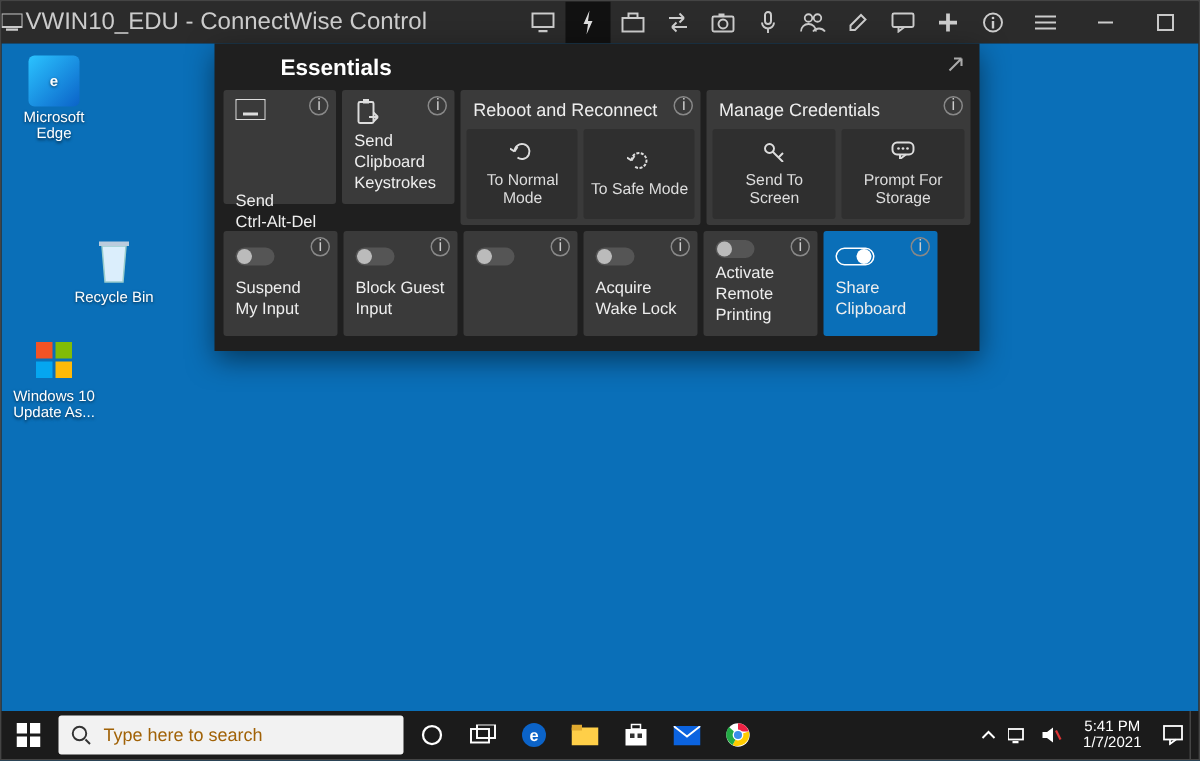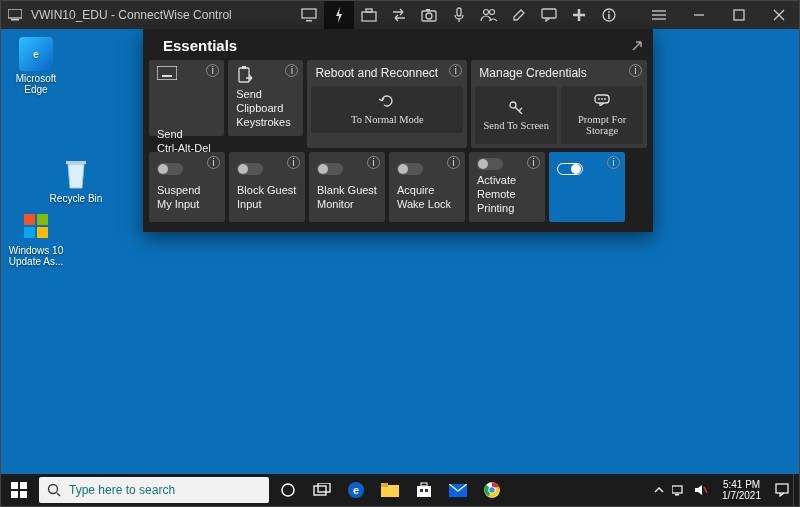--- a/index.html
+++ b/index.html
@@ -1,64 +1,64 @@
 <!DOCTYPE html>
 <html><head>
 <meta charset="utf-8">
 <style>
   * { margin: 0; padding: 0; box-sizing: border-box; }
   html, body { width: 800px; height: 507px; font-family: "Segoe UI", sans-serif; overflow: hidden; }
   body { background: #1a1a1a; border: 1px solid #444; display: flex; flex-direction: column; }
 
   
-  .titlebar { height: 28px; background: #2b2b2b; display: flex; align-items: center; color: #ccc; font-size: 12px; }
+  .titlebar { height: 28px; background: #2b2b2b; display: flex; align-items: center; color: #ccc; font-size: 16px; }
   .titlebar .app-icon { width: 28px; display:flex; align-items:center; justify-content:center; }
   .titlebar .title { padding-left: 2px; flex: 0 0 auto; }
   .toolbar-icons { display: flex; margin-left: 62px; }
   .toolbar-icons .tbtn { width: 30px; height: 28px; display:flex; align-items:center; justify-content:center; color:#ccc; }
   .toolbar-icons .tbtn.active { background:#111; }
   .titlebar .spacer { flex: 1; }
   .winbtns { display:flex; }
   .winbtns .wbtn { width: 40px; height: 28px; display:flex; align-items:center; justify-content:center; color:#ccc; }
 
   
   .desktop { flex:1; background: #0a6fb8; position: relative; }
 
   
   .dicon { position:absolute; width:66px; display:flex; flex-direction:column; align-items:center; gap:2px; color:#fff; font-size:10px; text-align:center; text-shadow:0 1px 2px rgba(0,0,0,0.6); }
   .dicon .img { width:34px; height:34px; border-radius:4px; display:flex; align-items:center; justify-content:center; }
 
   
   .essentials { position:absolute; top:0; left:142px; width:510px; background:#1f1f1f; color:#fff; box-shadow:0 6px 18px rgba(0,0,0,0.5); }
-  .essentials-header { padding:8px 10px 6px 20px; display:flex; align-items:center; }
+  .essentials-header { padding:8px 10px 6px 4px; display:flex; align-items:flex-start;margin-left:40px; }
   .essentials-header h2 { font-size:15px; font-weight:bold; flex:1; }
   .essentials-header .pop { color:#aaa; font-size:14px; }
   .ess-body { padding:0 6px 6px 6px; }
   .ess-row { display:flex; gap:4px; margin-bottom:4px; }
   .tile { background:#3a3a3a; border-radius:2px; position:relative; padding:6px 8px 8px 8px; color:#eee; font-size:11px; display:flex; flex-direction:column; justify-content:flex-start; }
   .tile .info { position:absolute; top:4px; right:5px; color:#ccc; font-size:11px; border:1px solid #888; border-radius:50%; width:13px; height:13px; display:flex; align-items:center; justify-content:center; line-height:1; }
   .tile .ticon { height:22px; margin-bottom:4px; color:#ddd; }
   .tile .label { line-height:1.25; }
   .subgroup { background:#3a3a3a; border-radius:2px; display:flex; flex-direction:column; padding:0; }
   .subhead { display:flex; align-items:center; padding:6px 8px; font-size:12px; color:#eee; position:relative; }
   .subhead .info { position:absolute; top:4px; right:5px; color:#ccc; font-size:11px; border:1px solid #888; border-radius:50%; width:13px; height:13px; display:flex; align-items:center; justify-content:center; line-height:1; }
   .subtiles { display:flex; gap:4px; padding:0 4px 4px 4px; }
-  .subtile { flex:1; background:#2f2f2f; border-radius:2px; display:flex; flex-direction:column; align-items:center; justify-content:center; padding:8px 4px; font-size:10.5px; color:#ddd; text-align:center; gap:4px;font-family:Liberation Serif, serif; }
+  .subtile { flex:1; background:#2f2f2f; border-radius:2px; display:flex; flex-direction:column; align-items:center; justify-content:center; padding:8px 4px; font-size:10.5px; color:#ddd; text-align:center; gap:4px; }
   .subtile .sicon { height:16px; }
   .tile.toggle .ticon { display:flex; align-items:center; }
   .switch { width:26px; height:12px; border-radius:6px; background:#555; position:relative; }
   .switch::after { content:""; position:absolute; width:10px; height:10px; background:#bbb; border-radius:50%; top:1px; left:1px; }
   .tile.on { background:#0a6fb8; }
   .tile.on .switch { background:#0a6fb8; border:1px solid #fff; }
   .tile.on .switch::after { background:#fff; left:auto; right:1px; top:0px; }
 
   
   .taskbar { height:32px; background:#1b1b1b; display:flex; align-items:center; color:#fff; font-size:11px; }
   .start { width:36px; height:32px; display:flex; align-items:center; justify-content:center; }
-  .search { flex:0 0 230px; height:26px; margin:0 2px; background:#f2f2f2; display:flex; align-items:center; color:#0f766e; font-size:12px; border-radius:2px; }
+  .search { flex:0 0 230px; height:26px; margin:0 2px; background:#f2f2f2; display:flex; align-items:center; color:#a16207; font-size:12px; border-radius:2px; }
   .search .sicon { width:30px; display:flex; align-items:center; justify-content:center; color:#333; }
   .task-icons { display:flex; align-items:center; gap:0; margin-left:0; }
   .task-icons .ticn { width:34px; height:32px; display:flex; align-items:center; justify-content:center; }
   .taskbar .spacer { flex:1; }
   .tray { display:flex; align-items:center; gap:8px; padding-right:4px; }
   .clock { display:flex; flex-direction:column; align-items:center; font-size:10px; line-height:1.1; padding:0 6px; }
   .showdesk { width:6px; height:32px; border-left:1px solid #444; }
 
   svg { display:block; }
 </style>
@@ -179,21 +179,21 @@
   </div>
   <div class="dicon" style="top:128px; left:2px;margin-left:40px;">
     <div class="img">
         <svg width="28" height="32" viewBox="0 0 28 32">
           <path d="M6 6 L22 6 L20 30 L8 30 Z" fill="#dbeefc" stroke="#9cc" stroke-width="1"></path>
           <rect x="4" y="3" width="20" height="3" fill="#bcd"></rect>
         </svg>
       </div>
     <span>Recycle Bin</span>
   </div>
-  <div class="dicon" style="top:180px; left:2px;">
+  <div class="dicon" style="top:194px; left:2px;">
     <div class="img">
         <svg width="28" height="28" viewBox="0 0 28 28">
           <rect x="2" y="2" width="11" height="11" fill="#f35325"></rect>
           <rect x="15" y="2" width="11" height="11" fill="#81bc06"></rect>
           <rect x="2" y="15" width="11" height="11" fill="#05a6f0"></rect>
           <rect x="15" y="15" width="11" height="11" fill="#ffba08"></rect>
         </svg>
       </div>
     <span>Windows 10 Update As...</span>
   </div>
@@ -242,20 +242,29 @@
             </div>
           <div class="subtiles">
             <div class="subtile">
               <div class="sicon">
                   <svg width="16" height="14" viewBox="0 0 16 14">
                     <path d="M3 7 A5 5 0 1 1 5 11" fill="none" stroke="#ddd" stroke-width="1.3"></path>
                     <path d="M3 7 L0 5 M3 7 L5 4" fill="none" stroke="#ddd" stroke-width="1.3"></path>
                   </svg>
                 </div>
               <span>To Normal Mode</span>
+            </div>
+            <div class="subtile">
+              <div class="sicon">
+                  <svg width="16" height="14" viewBox="0 0 16 14">
+                    <path d="M3 7 A5 5 0 1 1 5 11" fill="none" stroke="#ddd" stroke-width="1.3" stroke-dasharray="2 1"></path>
+                    <path d="M3 7 L0 5 M3 7 L5 4" fill="none" stroke="#ddd" stroke-width="1.3"></path>
+                  </svg>
+                </div>
+              <span>To Safe Mode</span>
             </div>
           </div>
         </div>
         <div class="subgroup" style="width:178px;">
           <div class="subhead">
               <span>Manage Credentials</span>
               <span class="info">i</span>
             </div>
           <div class="subtiles">
             <div class="subtile">
@@ -295,41 +304,41 @@
           <div class="ticon">
               <div class="switch"></div>
             </div>
           <div class="label">Block Guest Input</div>
         </div>
         <div class="tile toggle" style="width:76px;height:70px;">
           <span class="info">i</span>
           <div class="ticon">
               <div class="switch"></div>
             </div>
-          <div class="label">Blank Guest Monitor</div>
         </div>
         <div class="tile toggle" style="width:76px;height:70px;">
           <span class="info">i</span>
           <div class="ticon">
               <div class="switch"></div>
             </div>
           <div class="label">Acquire Wake Lock</div>
         </div>
         <div class="tile toggle" style="width:76px;height:70px;">
           <span class="info">i</span>
           <div class="ticon">
               <div class="switch"></div>
             </div>
           <div class="label">Activate Remote Printing</div>
         </div>
         <div class="tile toggle on" style="width:76px;height:70px;">
           <span class="info">i</span>
           <div class="ticon">
               <div class="switch"></div>
             </div>
+          <div class="label">Share Clipboard</div>
         </div>
       </div>
     </div>
   </div>
 </div>
 
 <div class="taskbar">
   <div class="start">
     <svg width="16" height="16" viewBox="0 0 16 16">
         <rect x="0" y="0" width="7" height="7" fill="#fff"></rect>

